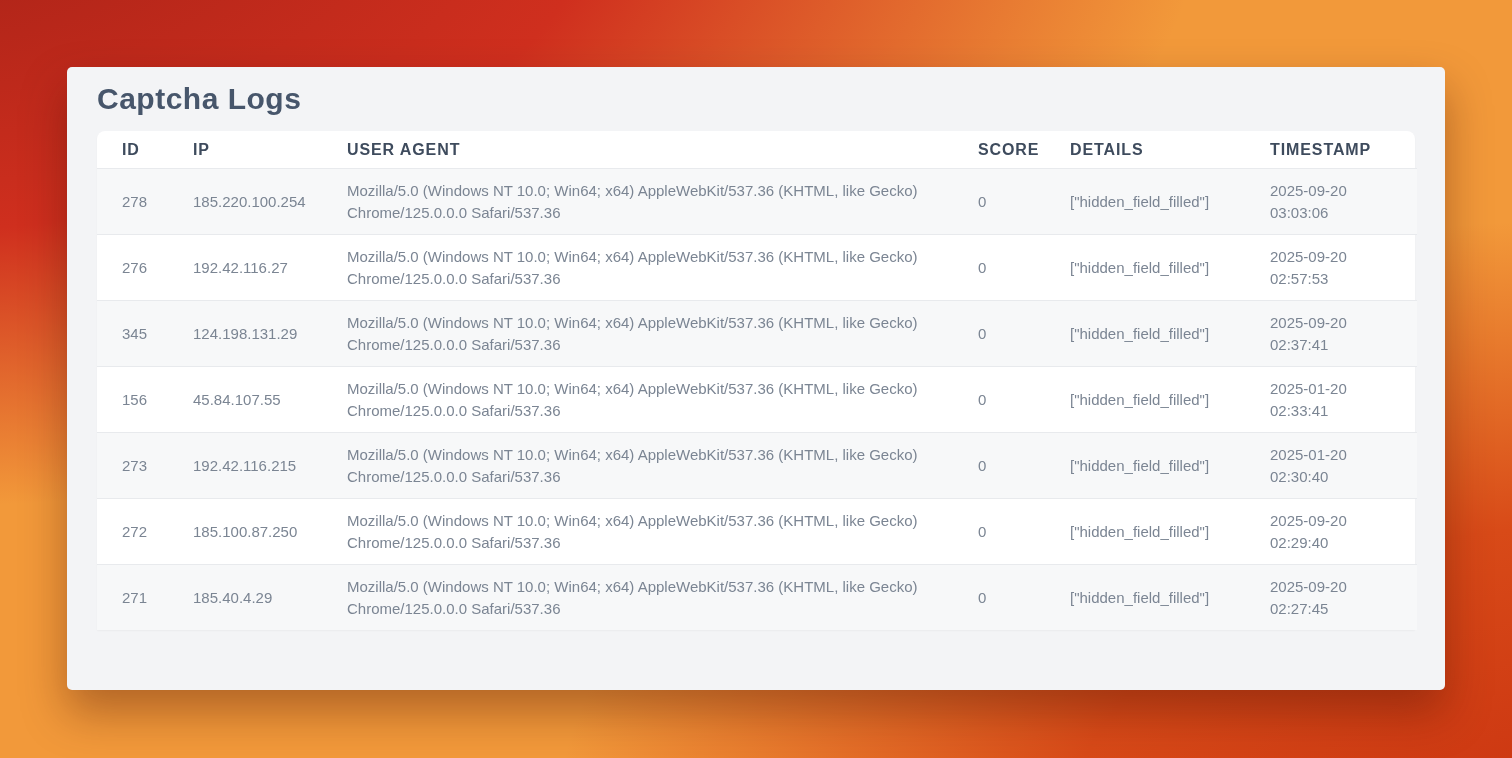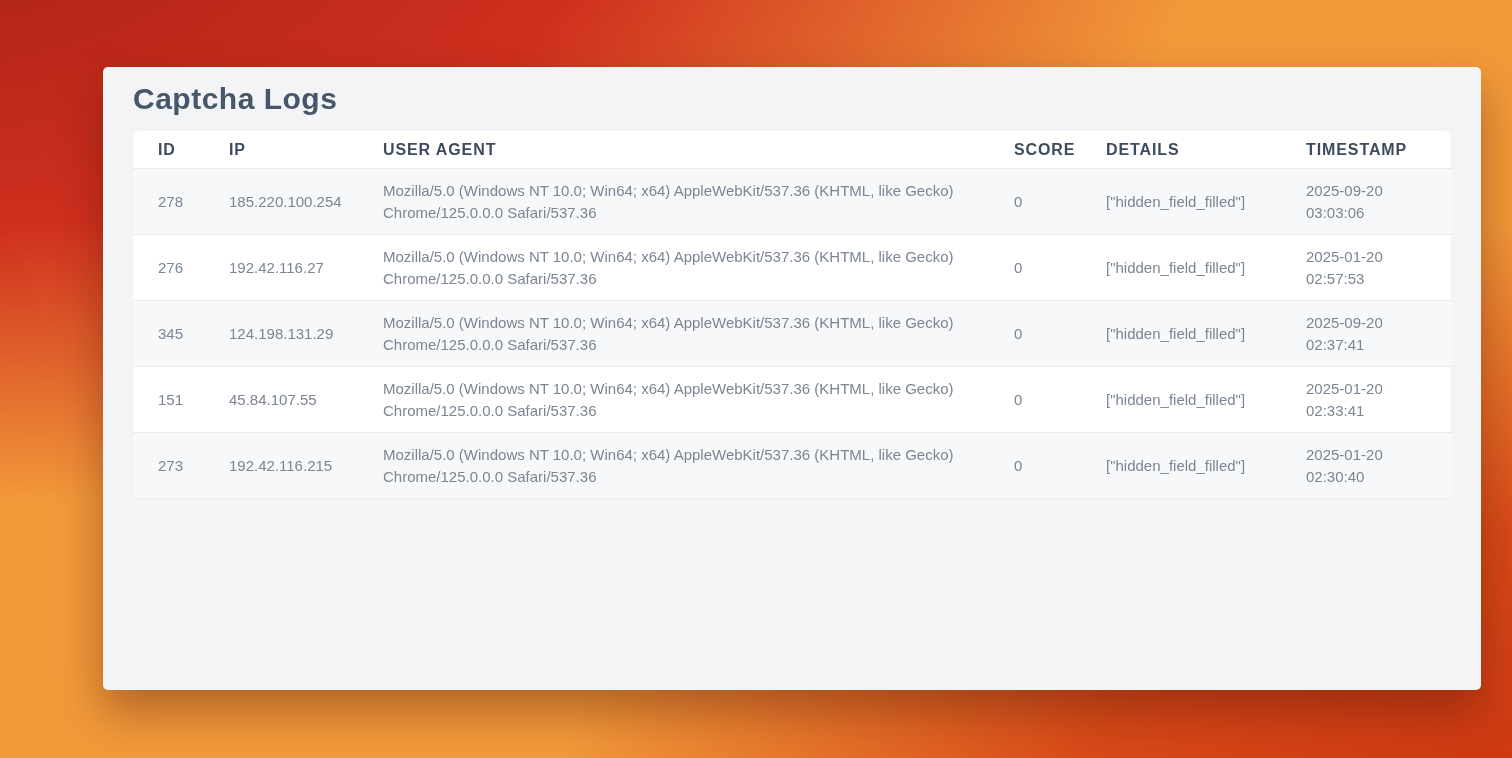--- a/index.html
+++ b/index.html
@@ -17,21 +17,20 @@
   }
   .card{
     position:absolute;left:67px;top:67px;
     width:1378px;height:623px;
     box-sizing:border-box;
     padding:0 30px;
     background:#f3f4f6;
     border-radius:5px;
     box-shadow:0 22px 45px rgba(70,15,5,.38);
     overflow:hidden;
-    margin-left:36px;
   }
   .page-title{
     margin:14px 0;
     font-size:30px;
     line-height:36px;
     font-weight:600;
     letter-spacing:.5px;
     color:#47566b;
   }
   .table-box{
@@ -107,47 +106,63 @@
     <td class="col-ts">2025-09-20 03:03:06</td>
   </tr>
 
 
   <tr>
     <td class="col-id">276</td>
     <td>192.42.116.27</td>
     <td class="col-ua">Mozilla/5.0 (Windows NT 10.0; Win64; x64) AppleWebKit/537.36 (KHTML, like Gecko) Chrome/125.0.0.0 Safari/537.36</td>
     <td>0</td>
     <td>["hidden_field_filled"]</td>
-    <td class="col-ts">2025-01-20 02:57:53</td>
+    <td class="col-ts">2025-09-20 02:57:53</td>
   </tr>
 
   <tr>
     <td class="col-id">345</td>
     <td>124.198.131.29</td>
     <td class="col-ua">Mozilla/5.0 (Windows NT 10.0; Win64; x64) AppleWebKit/537.36 (KHTML, like Gecko) Chrome/125.0.0.0 Safari/537.36</td>
     <td>0</td>
     <td>["hidden_field_filled"]</td>
     <td class="col-ts">2025-09-20 02:37:41</td>
   </tr>
 
   <tr>
-    <td class="col-id">151</td>
+    <td class="col-id">156</td>
     <td>45.84.107.55</td>
     <td class="col-ua">Mozilla/5.0 (Windows NT 10.0; Win64; x64) AppleWebKit/537.36 (KHTML, like Gecko) Chrome/125.0.0.0 Safari/537.36</td>
     <td>0</td>
     <td>["hidden_field_filled"]</td>
     <td class="col-ts">2025-01-20 02:33:41</td>
   </tr>
 
   <tr>
     <td class="col-id">273</td>
     <td>192.42.116.215</td>
     <td class="col-ua">Mozilla/5.0 (Windows NT 10.0; Win64; x64) AppleWebKit/537.36 (KHTML, like Gecko) Chrome/125.0.0.0 Safari/537.36</td>
     <td>0</td>
     <td>["hidden_field_filled"]</td>
     <td class="col-ts">2025-01-20 02:30:40</td>
   </tr>
 
+  <tr>
+    <td class="col-id">272</td>
+    <td>185.100.87.250</td>
+    <td class="col-ua">Mozilla/5.0 (Windows NT 10.0; Win64; x64) AppleWebKit/537.36 (KHTML, like Gecko) Chrome/125.0.0.0 Safari/537.36</td>
+    <td>0</td>
+    <td>["hidden_field_filled"]</td>
+    <td class="col-ts">2025-09-20 02:29:40</td>
+  </tr>
 
+  <tr>
+    <td class="col-id">271</td>
+    <td>185.40.4.29</td>
+    <td class="col-ua">Mozilla/5.0 (Windows NT 10.0; Win64; x64) AppleWebKit/537.36 (KHTML, like Gecko) Chrome/125.0.0.0 Safari/537.36</td>
+    <td>0</td>
+    <td>["hidden_field_filled"]</td>
+    <td class="col-ts">2025-09-20 02:27:45</td>
+  </tr>
 </tbody>
     </table>
   </div>
 </div>
 
 </body></html>

